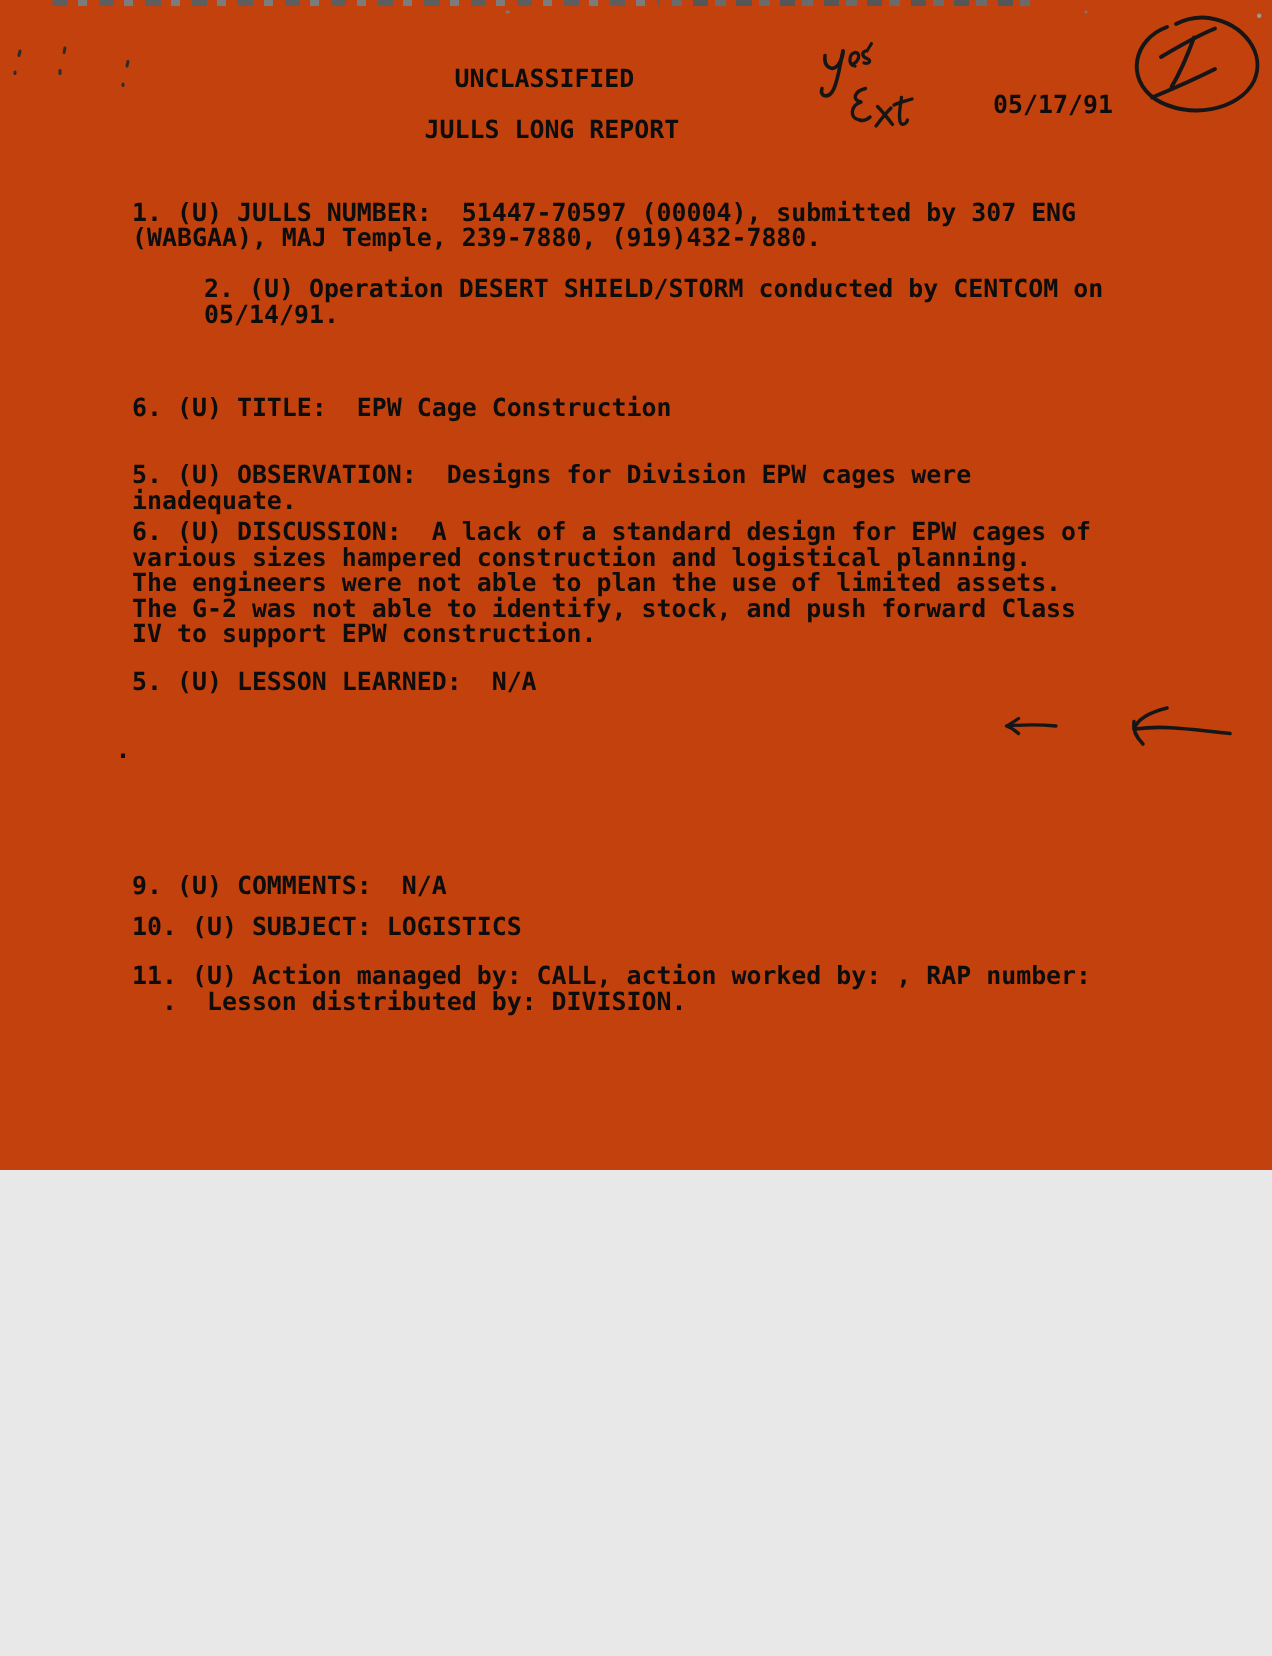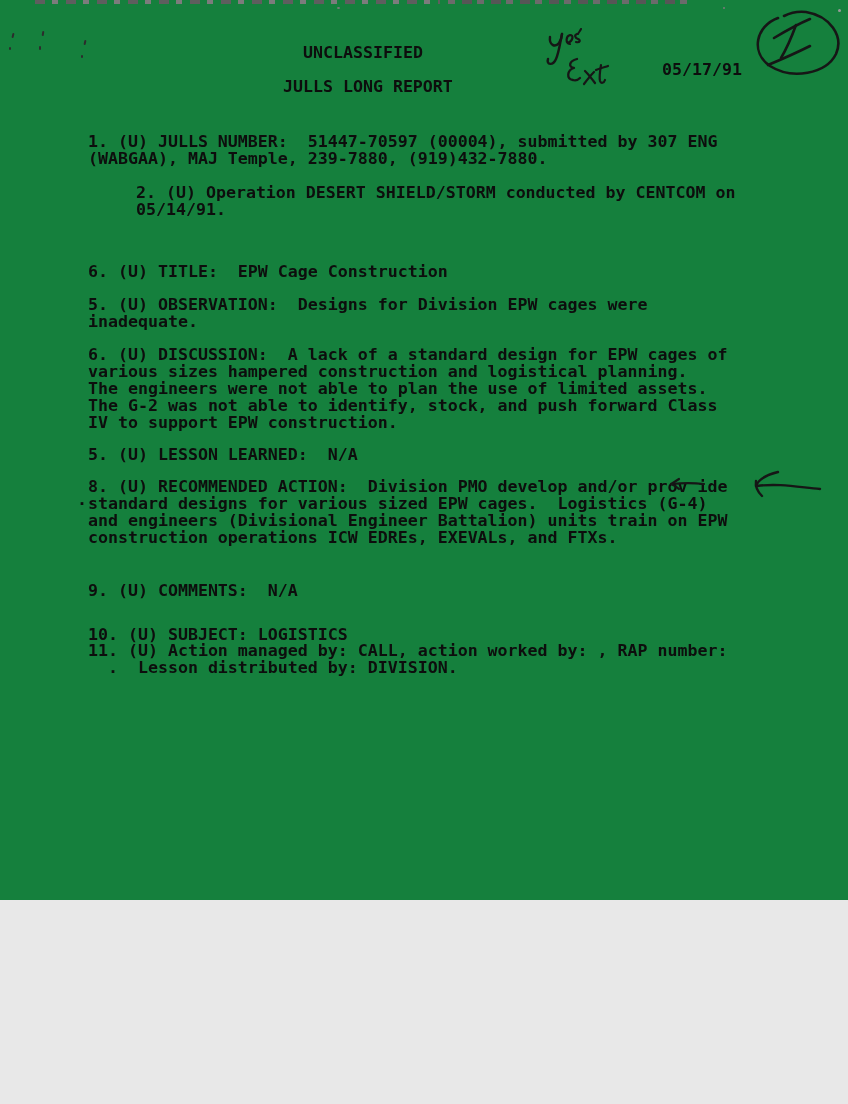--- a/index.html
+++ b/index.html
@@ -1,20 +1,20 @@
 <!DOCTYPE html>
 <html><head>
 <meta charset="utf-8">
 <title>JULLS LONG REPORT</title>
 <style>
   html,body{margin:0;padding:0;background:#e8e8e8;}
   .page{
     position:relative;
-    width:848px;height:900px;
-    background:#15803d;
+    width:848px;height:780px;
+    background:#c2410c;
     overflow:hidden;
     font-family:"DejaVu Sans Mono","Liberation Mono",monospace;
     font-weight:700;
     font-size:16.6px;
     color:#0d0d0d;
     -webkit-font-smoothing:none;
   }
   .txt{position:absolute;white-space:pre;line-height:17px;letter-spacing:0;}
   .para{position:absolute;left:88px;white-space:pre;line-height:17px;}
   
@@ -47,34 +47,30 @@
 
   <div class="txt" style="left:303px;top:44px;">UNCLASSIFIED</div>
   <div class="txt" style="left:662px;top:61px;">05/17/91</div>
   <div class="txt" style="left:283px;top:78px;">JULLS LONG REPORT</div>
 
   <div class="para" style="top:133px;">1. (U) JULLS NUMBER:  51447-70597 (00004), submitted by 307 ENG
 (WABGAA), MAJ Temple, 239-7880, (919)432-7880.</div>
   <div class="para" style="top:184px;margin-left:48px;">2. (U) Operation DESERT SHIELD/STORM conducted by CENTCOM on
 05/14/91.</div>
   <div class="para" style="top:263px;">6. (U) TITLE:  EPW Cage Construction</div>
-  <div class="para" style="top:296px;">5. (U) OBSERVATION:  Designs for Division EPW cages were
+  <div class="para" style="top:308px;">5. (U) OBSERVATION:  Designs for Division EPW cages were
 inadequate.</div>
   <div class="para" style="top:346px;">6. (U) DISCUSSION:  A lack of a standard design for EPW cages of
 various sizes hampered construction and logistical planning.
 The engineers were not able to plan the use of limited assets.
 The G-2 was not able to identify, stock, and push forward Class
 IV to support EPW construction.</div>
   <div class="para" style="top:446px;">5. (U) LESSON LEARNED:  N/A</div>
-  <div class="para" style="top:478px;">8. (U) RECOMMENDED ACTION:  Division PMO develop and/or prov ide
-standard designs for various sized EPW cages.  Logistics (G-4)
-and engineers (Divisional Engineer Battalion) units train on EPW
-construction operations ICW EDREs, EXEVALs, and FTXs.</div>
   <div class="para" style="top:562px;margin-top:20px;">9. (U) COMMENTS:  N/A</div>
-  <div class="para" style="top:626px;">10. (U) SUBJECT: LOGISTICS</div>
+  <div class="para" style="top:609px;">10. (U) SUBJECT: LOGISTICS</div>
   <div class="para" style="top:642px;">11. (U) Action managed by: CALL, action worked by: , RAP number:
   .  Lesson distributed by: DIVISION.</div>
 
   <div class="txt" style="left:77px;top:491px;">.</div>
 
   <div class="txt" style="left:322px;top:985px;">Page   8</div>
   <div class="txt" style="left:303px;top:1017px;">UNCLASSIFIED</div>
 
   <svg class="hw" style="left:545px;top:28px;" width="50" height="45" viewBox="0 0 50 45" aria-label="Yes">
     <path d="M5,9 C4,17 10,20 14,15 C16,12 17,8 17,6" stroke-width="2.4"></path>

